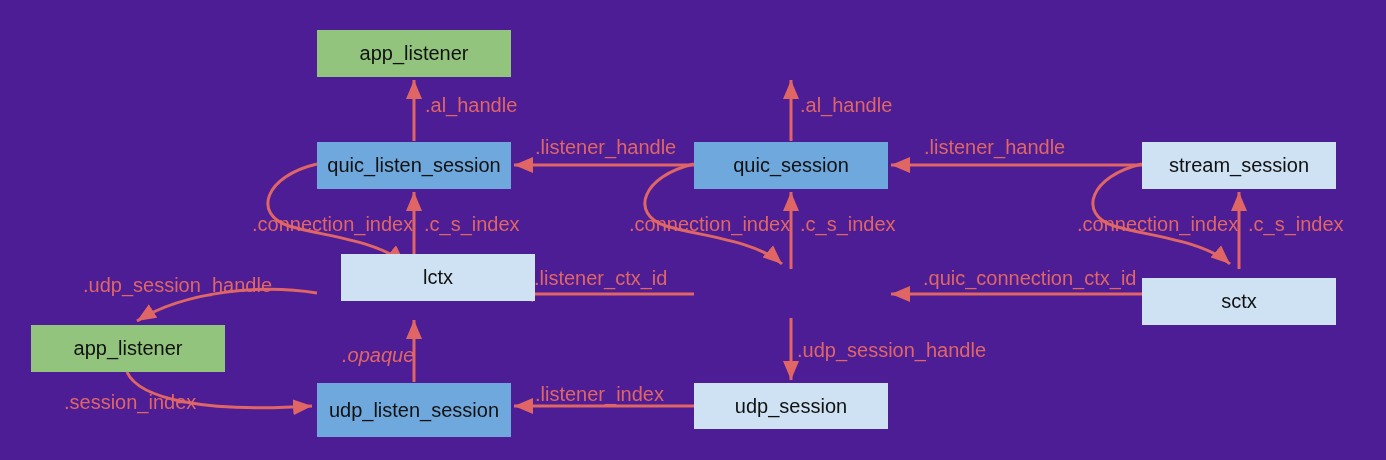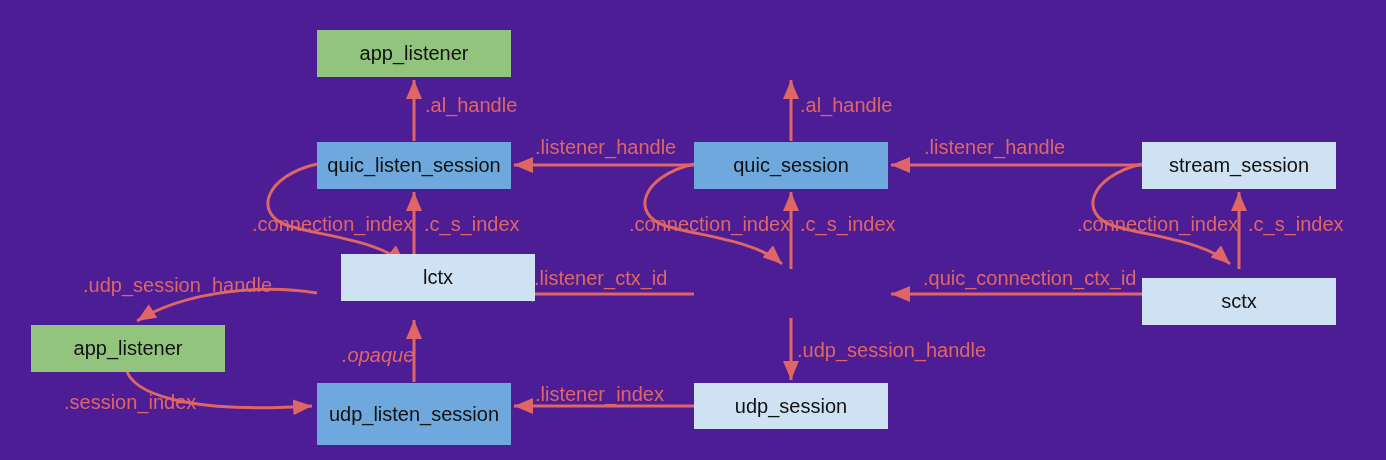--- a/index.html
+++ b/index.html
@@ -89,21 +89,21 @@
   <div class="box green" style="left:317px; top:30px;">app_listener</div>
 
   <div class="box blue" style="left:317px; top:142px;">quic_listen_session</div>
   <div class="box blue" style="left:694px; top:142px;">quic_session</div>
   <div class="box lblue" style="left:1142px; top:142px;">stream_session</div>
 
   <div class="box lblue" style="left:317px; top:254px;margin-left:24px;">lctx</div>
   <div class="box lblue" style="left:1142px; top:270px;margin-top:8px;">sctx</div>
 
   <div class="box green" style="left:31px; top:325px;">app_listener</div>
-  <div class="box blue" style="left:317px; top:383px; height:62px;">udp_listen_session</div>
+  <div class="box blue" style="left:317px; top:383px; height:54px;">udp_listen_session</div>
   <div class="box lblue" style="left:694px; top:383px; height:46px;">udp_session</div>
 
   <span class="elabel" style="left:425px; top:94px;">.al_handle</span>
   <span class="elabel" style="left:800px; top:94px;">.al_handle</span>
 
   <span class="elabel" style="left:535px; top:136px;">.listener_handle</span>
   <span class="elabel" style="left:924px; top:136px;">.listener_handle</span>
 
   <span class="elabel" style="left:252px; top:213px;">.connection_index</span>
   <span class="elabel" style="left:424px; top:213px;">.c_s_index</span>

